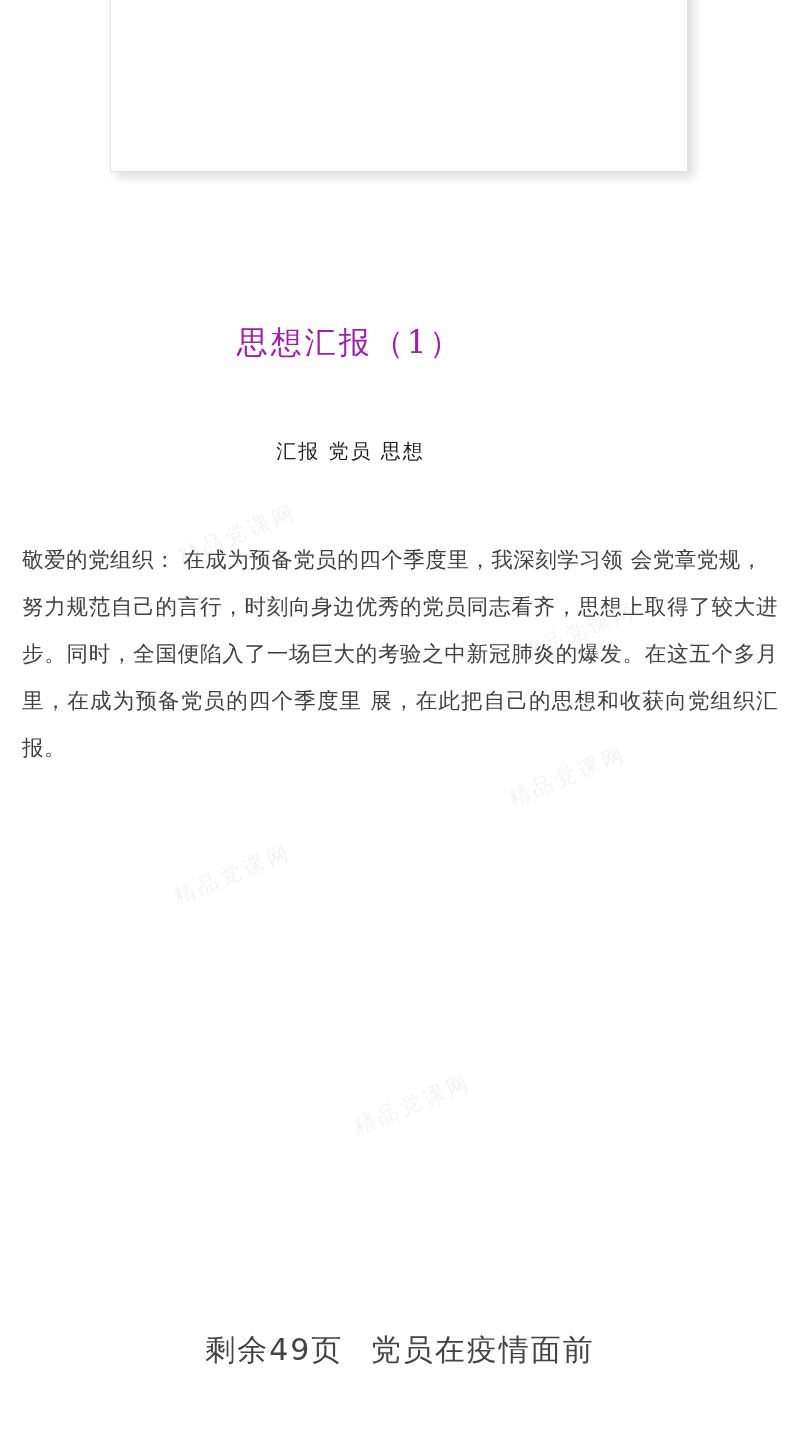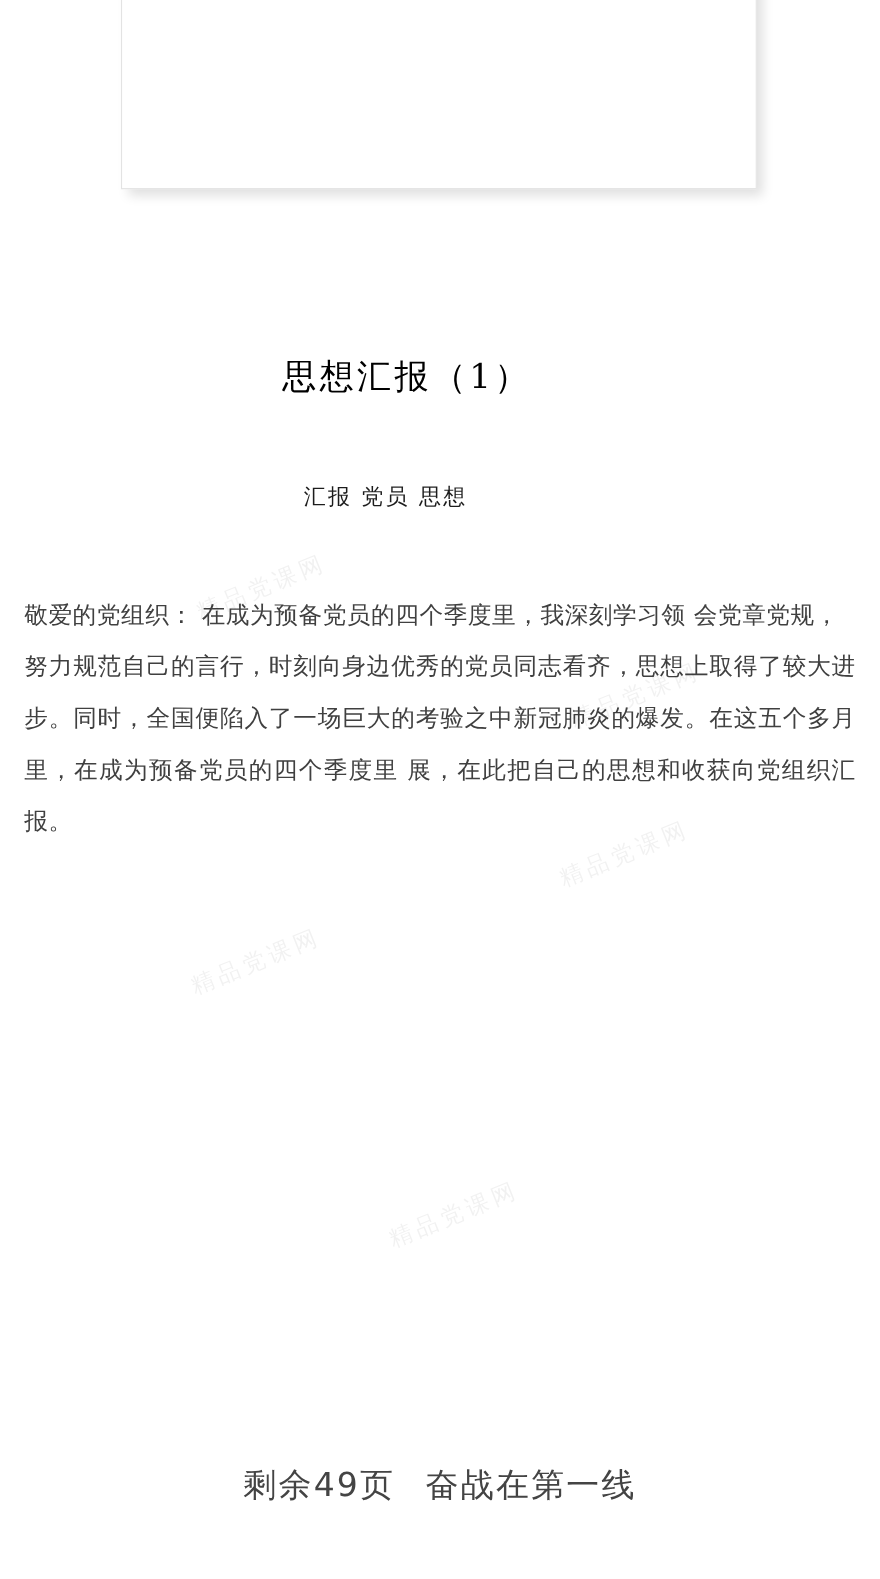--- a/index.html
+++ b/index.html
@@ -42,23 +42,22 @@
   }
 
   .doc-title {
     position: absolute;
     left: 0;
     top: 322px;
     width: 700px;
     text-align: center;
     font-size: 31px;
     letter-spacing: 3px;
-    color: #000000;
+    color: #a21caf;
     font-weight: 400;
-    margin-left: 20px;
   }
 
   .doc-keywords {
     position: absolute;
     left: 0;
     top: 438px;
     width: 701px;
     text-align: center;
     font-size: 20px;
     letter-spacing: 2px;
@@ -137,14 +136,14 @@
   <div class="wm wm1">精品党课网</div>
   <div class="wm wm2">精品党课网</div>
   <div class="wm wm3">精品党课网</div>
   <div class="wm wm4">精品党课网</div>
   <div class="wm wm5">精品党课网</div>
 
 </div>
 
 <div class="footer">
   <span class="remain">剩余49页</span>
-  <span>奋战在第一线</span>
+  <span>党员在疫情面前</span>
 </div>
 
 </body></html>

